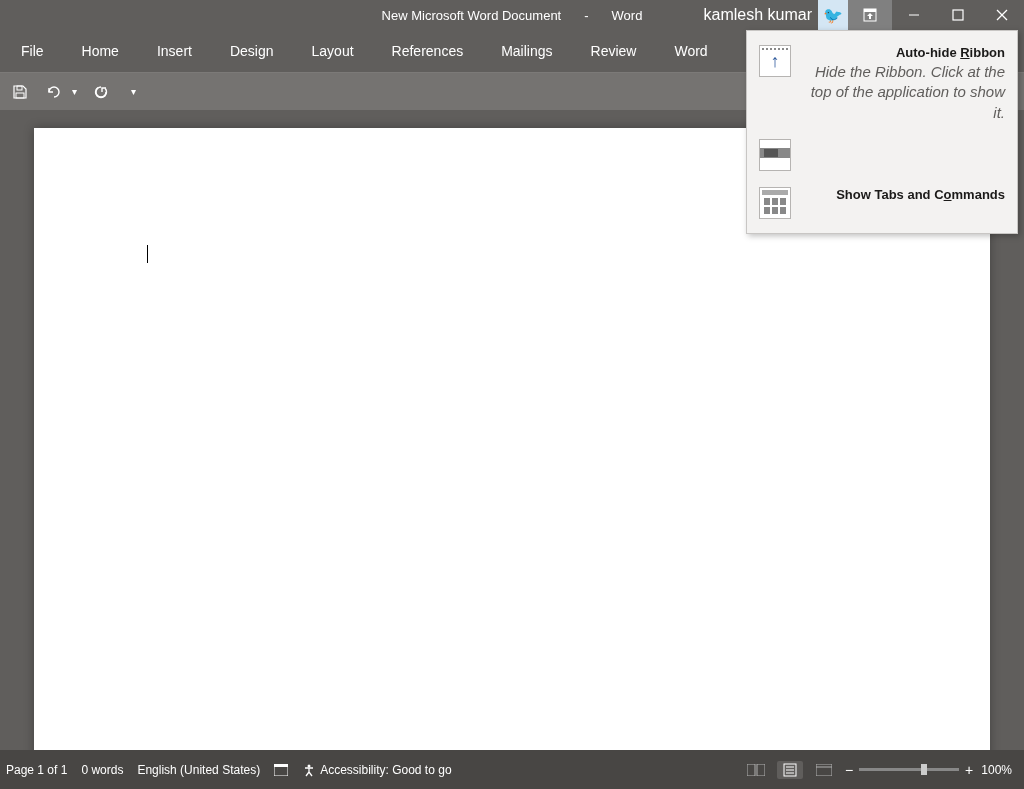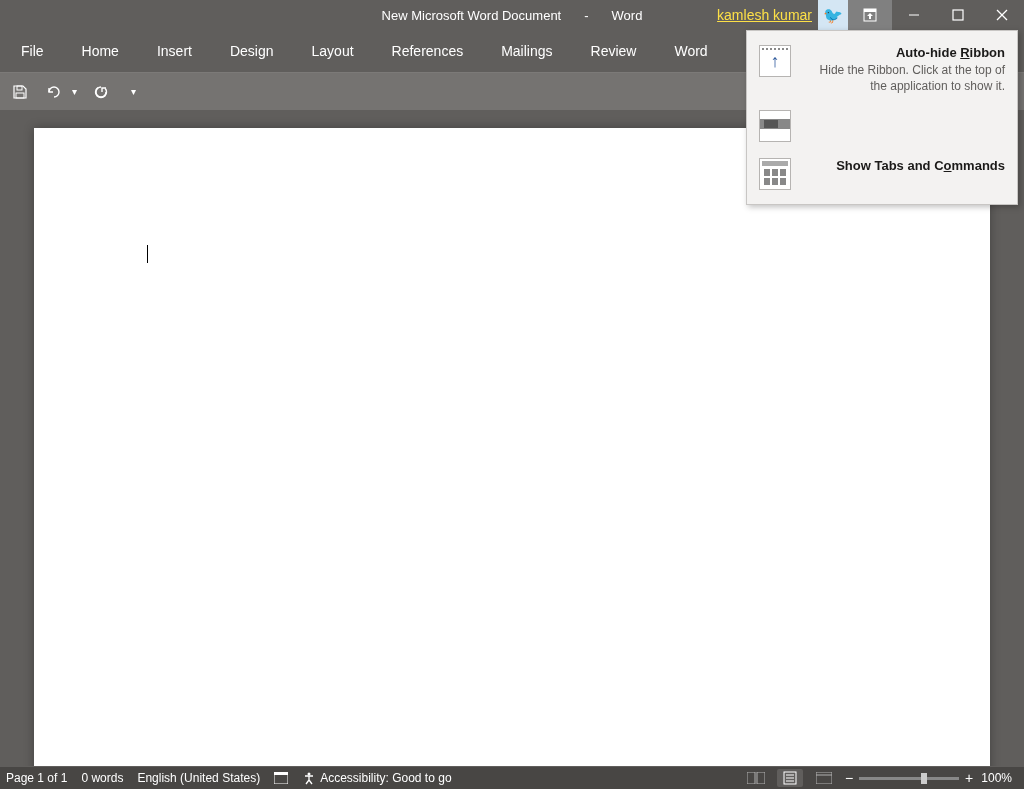--- a/index.html
+++ b/index.html
@@ -2,58 +2,58 @@
 <html><head>
 <meta charset="utf-8">
 <style>
   * { box-sizing: border-box; margin: 0; padding: 0; font-family: "Segoe UI", Arial, sans-serif; }
   body { width: 1024px; height: 789px; background: #605e5c; overflow: hidden; position: relative; }
 
   
   .titlebar { height: 30px; background: #605e5c; display: flex; align-items: center; color: #fff; font-size: 13px; position: relative; }
   .title-center { position: absolute; left: 50%; transform: translateX(-50%); display: flex; gap: 23px; align-items: center; color: #fff; }
   .title-right { margin-left: auto; display: flex; align-items: center; gap: 0; height: 100%; }
-  .username { color: #fde047; font-size: 14px; padding: 0 6px; text-decoration: underline; }
+  .username { color: #ffffff; font-size: 16px; padding: 0 6px; }
   .avatar { width: 30px; height: 30px; background: #d4e6f4; display: flex; align-items: center; justify-content: center; font-size: 16px; }
   .winbtn { width: 44px; height: 30px; display: flex; align-items: center; justify-content: center; color: #fff; }
   .winbtn.active { background: #808080; }
 
   
   .menubar { height: 42px; background: #605e5c; display: flex; align-items: center; padding: 0 6px; gap: 8px; }
   .menuitem { color: #fff; font-size: 14px; padding: 10px 15px; cursor: default; }
 
   
   .qat-row { height: 38px; background: #757371; display: flex; align-items: center; padding: 0 10px; gap: 14px; border-top: 1px solid rgba(255,255,255,0.05); }
   .qat-btn { width: 20px; height: 20px; display: flex; align-items: center; justify-content: center; color: #fff; }
   .qat-sep { color: #fff; font-size: 10px; margin-left: -6px; }
 
   
   .doc-area { position: absolute; top: 110px; left: 0; right: 0; bottom: 23px; background: #605e5c; overflow: hidden; display: flex; justify-content: center; padding-top: 18px; }
   .page { width: 956px; height: 800px; background: #fff; box-shadow: 0 0 10px rgba(0,0,0,0.3); position: relative; }
   .cursor { position: absolute; left: 113px; top: 117px; width: 1px; height: 18px; background: #000; animation: blink 1s step-end infinite; }
   @keyframes blink { 50% { opacity: 0; } }
 
   
-  .statusbar { position: absolute; bottom: 0; left: 0; right: 0; height: 22px; background: #484644; color: #fff; display: flex; align-items: center; font-size: 12px; padding: 0 6px; gap: 14px; }
+  .statusbar { position: absolute; bottom: 0; left: 0; right: 0; height: 39px; background: #484644; color: #fff; display: flex; align-items: center; font-size: 12px; padding: 0 6px; gap: 14px; }
   .status-item { color: #fff; font-size: 12px; cursor: default; display: flex; align-items: center; gap: 4px; }
   .status-right { margin-left: auto; display: flex; align-items: center; gap: 8px; padding-right: 6px; }
   .viewbtn { width: 26px; height: 18px; display: flex; align-items: center; justify-content: center; opacity: 0.8; }
   .viewbtn.on { background: #605e5c; opacity: 1; padding: 2px 4px; border-radius: 2px; }
   .zoom-slider { display: flex; align-items: center; gap: 6px; }
   .slider-track { width: 100px; height: 3px; background: #888; position: relative; }
   .slider-thumb { position: absolute; left: 62%; top: -4px; width: 6px; height: 11px; background: #ccc; }
 
   
   .ribbon-popup { position: absolute; top: 30px; right: 6px; width: 272px; background: #f3f2f1; border: 1px solid #c8c6c4; padding: 6px 0; z-index: 10; box-shadow: 2px 2px 6px rgba(0,0,0,0.25); }
   .popup-item { display: flex; gap: 10px; padding: 8px 12px; cursor: default; }
   .popup-icon { width: 32px; height: 32px; flex-shrink: 0; border: 1px solid #b6b4b2; background: #fff; display: flex; align-items: center; justify-content: center; position: relative; }
   .popup-text { flex: 1; text-align: right; }
   .popup-title { font-weight: 600; font-size: 13px; color: #1b1a19; margin-bottom: 2px; }
   .popup-title u { text-decoration: underline; }
-  .popup-desc { font-size: 12px; color: #605e5c; line-height: 1.35; }
+  .popup-desc { font-size: 15px; color: #605e5c; line-height: 1.35; font-style: italic; }
 
   .icon-autohide-arrow { color: #2b579a; font-size: 18px; font-weight: bold; }
   .icon-tabs-strip { width: 100%; height: 10px; background: #888; position: absolute; top: 8px; left: 0; }
   .icon-tabs-block { width: 14px; height: 8px; background: #555; position: absolute; top: 9px; left: 4px; }
   .icon-cmds-grid { position: absolute; inset: 4px; display: grid; grid-template-columns: 1fr 1fr 1fr; grid-template-rows: 1fr 1fr; gap: 2px; }
   .icon-cmds-grid span { background: #888; }
   .icon-cmds-strip { position: absolute; top: 2px; left: 2px; right: 2px; height: 5px; background: #aaa; }
 </style>
 </head>
 <body>

